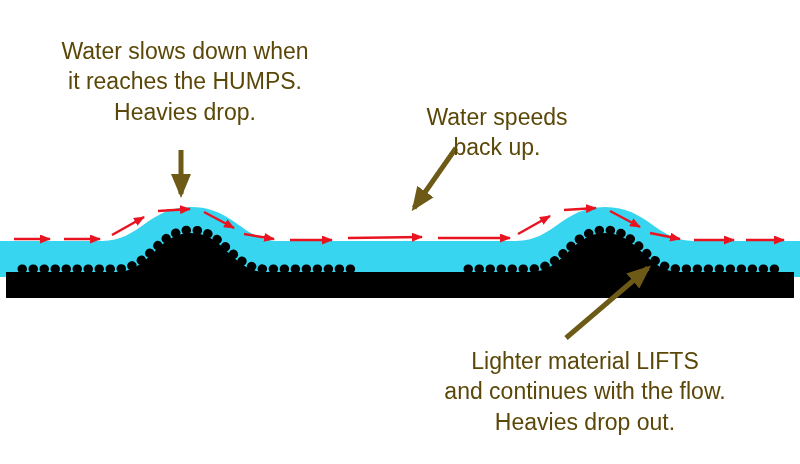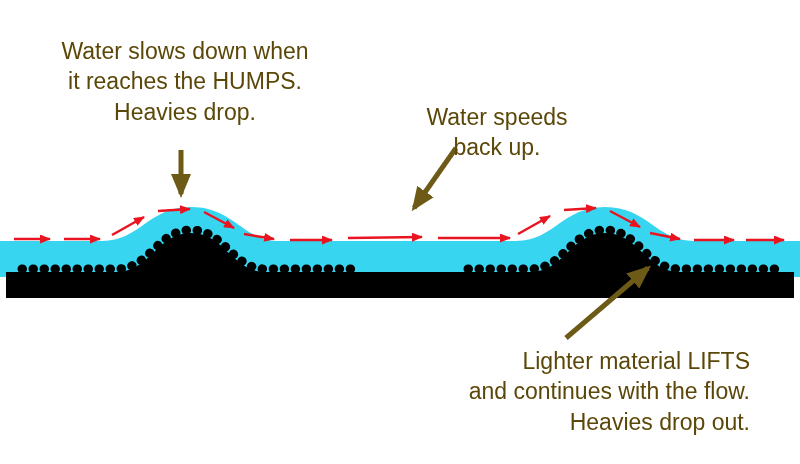--- a/index.html
+++ b/index.html
@@ -25,21 +25,21 @@
     position: absolute;
     color: #5b4708;
     font-size: 23px;
     line-height: 1.32;
     text-align: center;
     white-space: pre-line;
     font-family: "Liberation Sans", sans-serif;
   }
   #caption-slow-down   { left: 30px;  top: 36px;  width: 310px; }
   #caption-speed-up    { left: 407px; top: 102px;  width: 180px; }
-  #caption-lighter-lifts { left: 420px; top: 346px; width: 330px; text-align: right; }
+  #caption-lighter-lifts { left: 420px; top: 346px; width: 330px; }
 </style>
 </head>
 <body>
 
 <div id="stage">
 
   <svg id="diagram-svg" width="800" height="464" viewBox="0 0 800 464">
     <defs>
       <marker id="redhead" markerUnits="userSpaceOnUse" markerWidth="11" markerHeight="9" refX="10" refY="4.5" orient="auto">
         <path d="M0,0 L11,4.5 L0,9 Z" fill="#e81420"></path>

